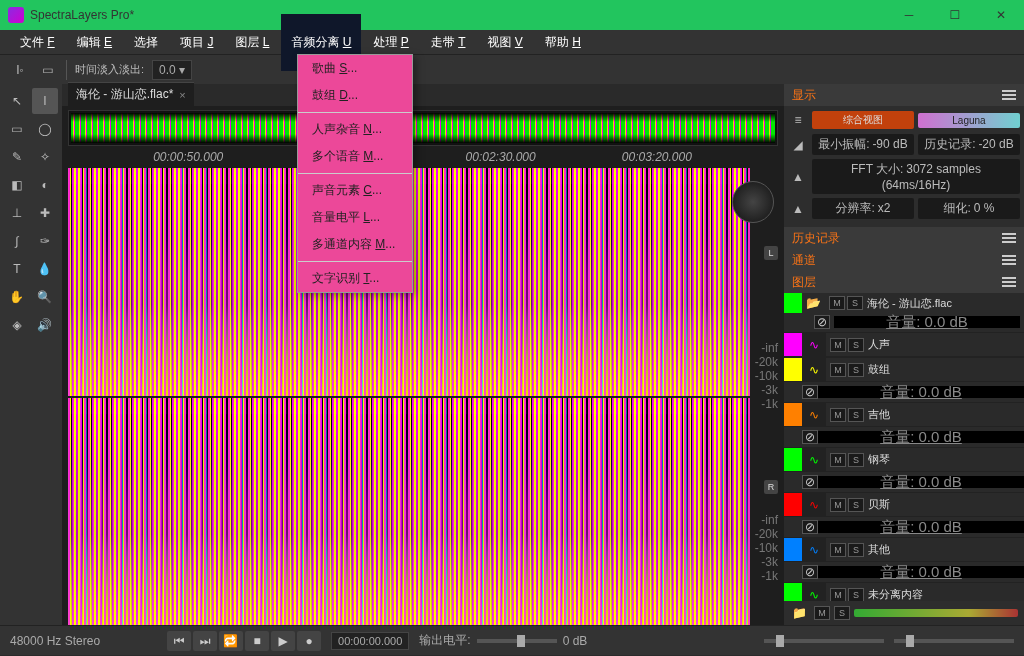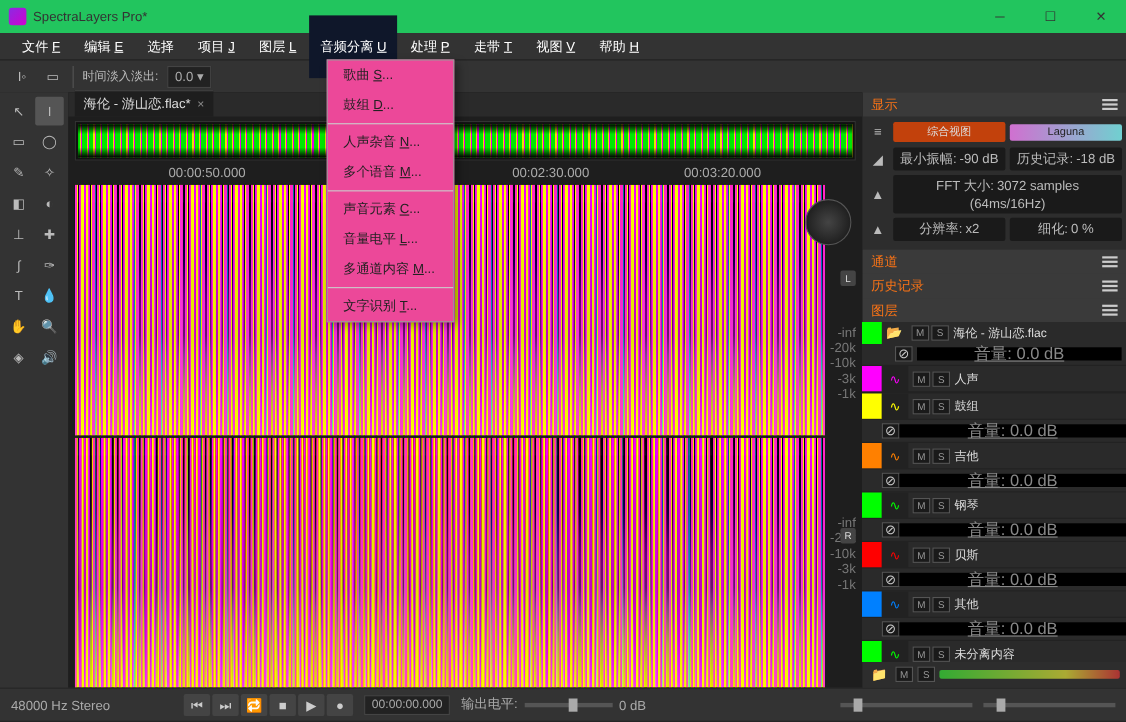--- a/index.html
+++ b/index.html
@@ -24,34 +24,34 @@
 .main{flex:1;background:#1e1e1e;position:relative;display:flex;flex-direction:column;}
 .tab-strip{height:22px;background:#2a2a2a;display:flex;align-items:end;padding-left:6px;}
 .file-tab{background:#1e1e1e;color:#ddd;padding:3px 8px;font-size:11px;display:flex;align-items:center;gap:6px;border-top:1px solid #444;}
 .file-tab .x{color:#888;font-size:11px;}
 .overview{height:36px;margin:4px 6px;position:relative;background:#111;border:1px solid #333;}
 .ov-wave{position:absolute;inset:2px;background:
  repeating-linear-gradient(90deg,#0f0 0 2px,#ff0 2px 3px,#f0f 3px 4px,#0f0 4px 6px);
  opacity:.9;}
 .ov-wave::after{content:"";position:absolute;inset:0;background:linear-gradient(#000,transparent 30%,transparent 70%,#000);}
 .ruler{height:18px;margin:0 6px;display:flex;color:#aaa;font-size:10px;position:relative;}
-.ruler .tick{position:absolute;top:0;}
+.ruler .tick{position:absolute;top:0;font-style:italic;}
 .spectro-wrap{flex:1;margin:0 34px 0 6px;display:flex;flex-direction:column;gap:2px;position:relative;}
 .spectro{flex:1;position:relative;overflow:hidden;background:#000;}
 .spec-bg{position:absolute;inset:0;
  background:
   repeating-linear-gradient(90deg, rgba(255,0,255,.6) 0 2px, transparent 2px 4px),
   repeating-linear-gradient(90deg, rgba(255,255,0,.8) 0 3px, transparent 3px 5px),
   repeating-linear-gradient(90deg, rgba(0,255,255,.4) 0 1px, transparent 1px 6px),
   linear-gradient(to top, rgba(255,255,100,.9) 0%, rgba(255,100,255,.4) 40%, rgba(50,0,80,.6) 70%, #0a0a1a 100%);
  filter:contrast(1.4) saturate(1.6);}
 .spec-wave{position:absolute;top:0;left:0;right:0;height:16px;
  background:repeating-linear-gradient(90deg,#fa0 0 2px,#f55 2px 3px,#3af 3px 4px,transparent 4px 5px);}
 .freq-scale{position:absolute;right:6px;top:160px;bottom:36px;width:28px;display:flex;flex-direction:column;}
-.fs-half{flex:1;display:flex;flex-direction:column;justify-content:center;align-items:flex-end;color:#777;font-size:9px;padding:6px 0;}
+.fs-half{flex:1;display:flex;flex-direction:column;justify-content:flex-end;align-items:flex-end;color:#777;font-size:9px;padding:6px 0;}
 .ch-badge{position:absolute;right:6px;width:14px;height:14px;background:#444;color:#ddd;font-size:9px;display:flex;align-items:center;justify-content:center;border-radius:2px;}
 .jog{position:absolute;right:10px;top:97px;width:42px;height:42px;border-radius:50%;background:radial-gradient(circle,#444,#111);border:1px solid #555;}
 .dropdown{position:absolute;left:297px;top:54px;width:116px;background:#ec4899;border:1px solid #999;box-shadow:3px 3px 8px rgba(0,0,0,.4);z-index:100;}
 .dd-item{padding:5px 14px;color:#222;font-size:12px;cursor:pointer;}
 .dd-sep{height:1px;background:#ccc;margin:3px 0;}
 .right{width:240px;background:#333;display:flex;flex-direction:column;}
 .panel-hd{height:22px;background:#3a3a3a;display:flex;align-items:center;padding:0 8px;color:#f97316;font-size:12px;justify-content:space-between;}
 .panel-body{background:#2d2d2d;padding:4px;font-size:11px;}
 .row{display:flex;align-items:center;gap:4px;margin-bottom:4px;}
 .val-box{background:#1a1a1a;padding:2px 5px;color:#bbb;font-size:10px;border-radius:2px;flex:1;text-align:center;}
@@ -194,42 +194,42 @@
       </div>
     <div class="panel-body">
       <div class="row">
         <div class="tool-icon">≡</div>
         <div class="btn-box">综合视图</div>
         <div class="btn-grad">Laguna</div>
       </div>
       <div class="row">
         <div class="tool-icon">◢</div>
         <div class="val-box"><span>最小振幅:</span> <span>-90 dB</span></div>
-        <div class="val-box"><span>历史记录:</span> <span>-18 dB</span></div>
+        <div class="val-box"><span>历史记录:</span> <span>-20 dB</span></div>
       </div>
       <div class="row">
         <div class="tool-icon">▲</div>
         <div class="val-box"><span>FFT 大小:</span> <span>3072 samples (64ms/16Hz)</span></div>
       </div>
       <div class="row">
         <div class="tool-icon">▲</div>
         <div class="val-box"><span>分辨率:</span> <span>x2</span></div>
         <div class="val-box"><span>细化:</span> <span>0 %</span></div>
       </div>
     </div>
     <div class="panel-hd">
+        <span>历史记录</span>
+        <div class="menu-ico">
+          <span></span>
+          <span></span>
+          <span></span>
+        </div>
+      </div>
+    <div class="panel-hd">
         <span>通道</span>
-        <div class="menu-ico">
-          <span></span>
-          <span></span>
-          <span></span>
-        </div>
-      </div>
-    <div class="panel-hd">
-        <span>历史记录</span>
         <div class="menu-ico">
           <span></span>
           <span></span>
           <span></span>
         </div>
       </div>
     <div class="panel-hd">
         <span>图层</span>
         <div class="menu-ico">
           <span></span>

